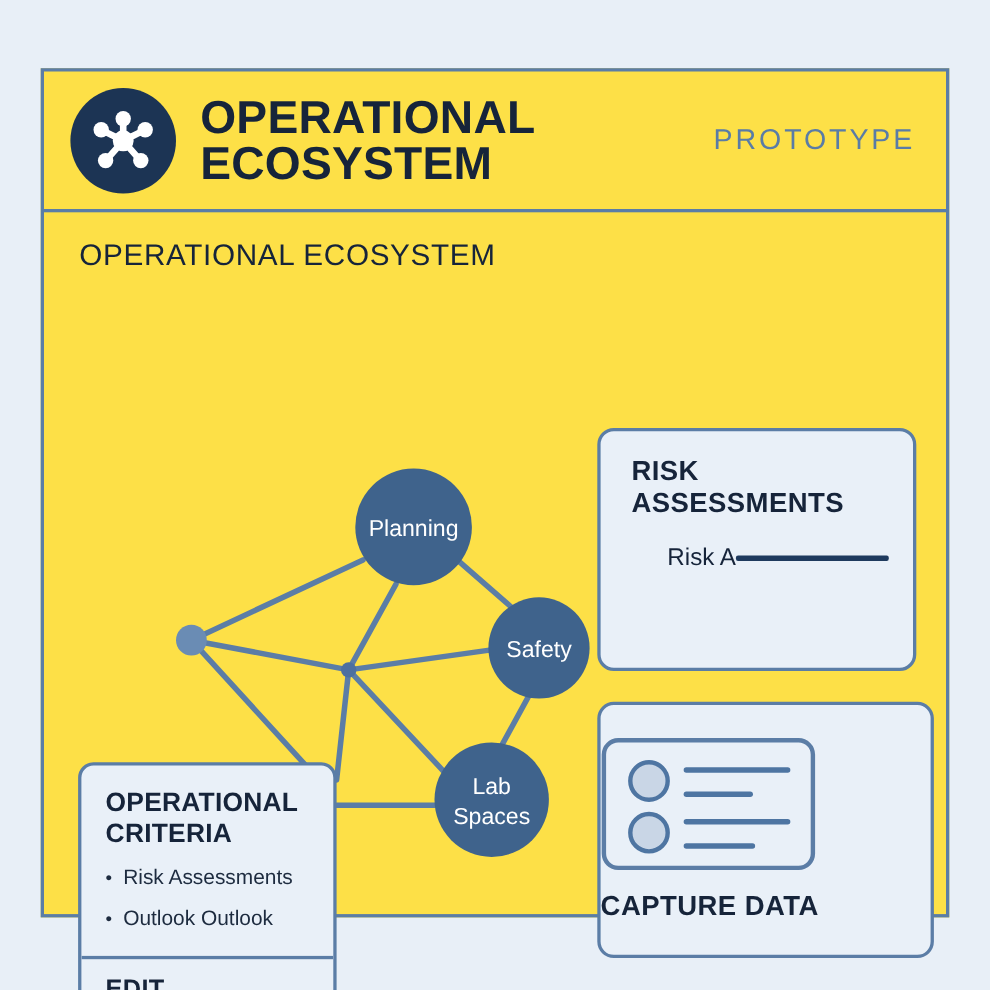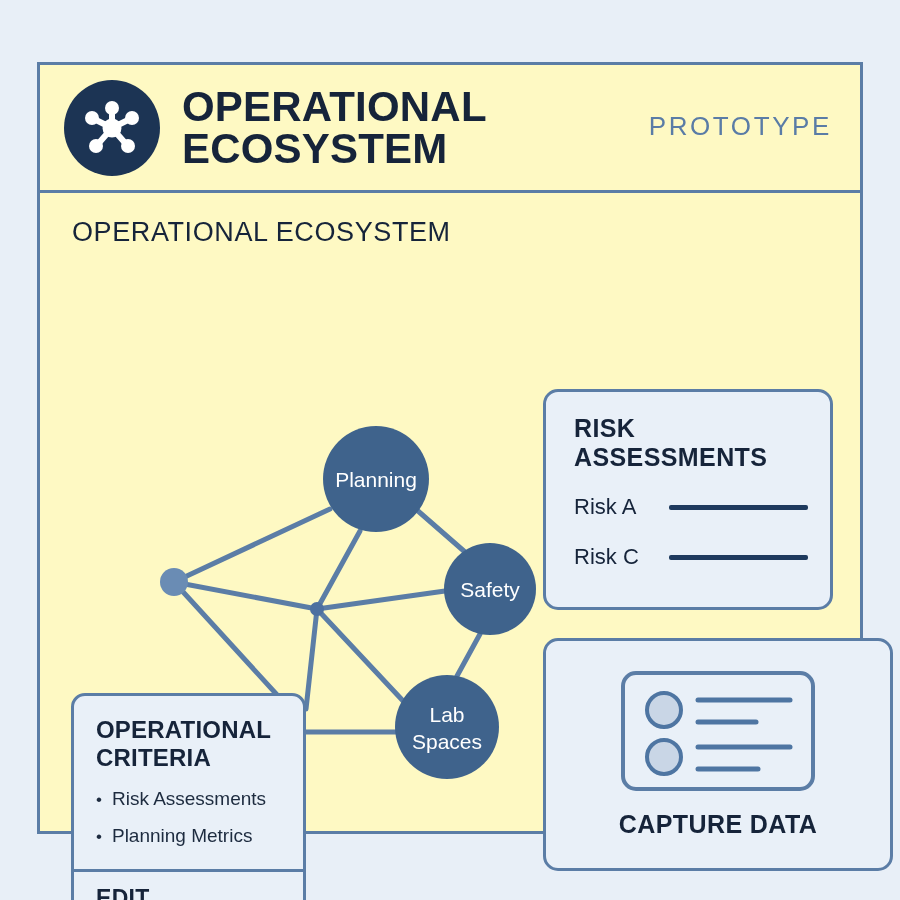--- a/index.html
+++ b/index.html
@@ -18,21 +18,21 @@
   }
 
   
   #app-frame {
     position: absolute;
     left: 37px;
     top: 62px;
     width: 826px;
     height: 772px;
     border: 3px solid #5b7da6;
-    background: #fef9c3;
+    background: #fde047;
   }
 
   
   #header-bar {
     position: relative;
     height: 128px;
     border-bottom: 3px solid #5b7da6;
     display: flex;
     align-items: center;
     padding: 0 28px 0 24px;
@@ -190,41 +190,41 @@
   .risk-row {
     display: flex;
     align-items: center;
     margin-bottom: 24px;
   }
   .risk-row-label {
     font-size: 22px;
     color: #16243a;
     width: 95px;
     flex: 0 0 95px;
+    text-align: right;
   }
   .risk-row-bar {
     height: 5px;
     flex: 1 1 auto;
     background: #1e3a5e;
     border-radius: 2px;
   }
 
   
   #capture-panel {
     position: absolute;
     left: 503px;
     top: 445px;
-    width: 350px;
+    width: 306px;
     height: 233px;
     border: 3px solid #5b7da6;
     border-radius: 15px;
     background: #e9f0f8;
     display: flex;
     flex-direction: column;
-    align-items: center;
     justify-content: center;
     gap: 18px;
   }
 
   #capture-icon { display: block; }
 
   #capture-label {
     font-size: 25px;
     font-weight: bold;
     letter-spacing: 0.4px;
@@ -315,36 +315,32 @@
       <div id="criteria-body">
         <div id="criteria-title">OPERATIONAL
 CRITERIA</div>
         <ul id="criteria-list">
           <li>
             <span class="bullet-dot">•</span>
             <span>Risk Assessments</span>
           </li>
           <li>
             <span class="bullet-dot">•</span>
-            <span>Planning Metrics</span>
+            <span>Outlook Outlook</span>
           </li>
         </ul>
       </div>
       <div id="criteria-footer">EDIT WORKFLOW</div>
     </div>
 
     <div id="risk-panel">
       <div id="risk-panel-title">RISK ASSESSMENTS</div>
 
       <div class="risk-row">
         <span class="risk-row-label">Risk A</span>
-        <span class="risk-row-bar"></span>
-      </div>
-      <div class="risk-row">
-        <span class="risk-row-label">Risk C</span>
         <span class="risk-row-bar"></span>
       </div>
     </div>
 
     <div id="capture-panel">
       <svg id="capture-icon" width="196" height="122" viewBox="0 0 196 122" aria-hidden="true">
         <rect x="3" y="3" width="190" height="116" rx="13" ry="13" fill="none" stroke="#5b7da6" stroke-width="4"></rect>
         <circle cx="44" cy="40" r="17" fill="#c9d6e6" stroke="#4e75a2" stroke-width="4"></circle>
         <circle cx="44" cy="87" r="17" fill="#c9d6e6" stroke="#4e75a2" stroke-width="4"></circle>
         <g stroke="#4e75a2" stroke-width="5" stroke-linecap="round">

